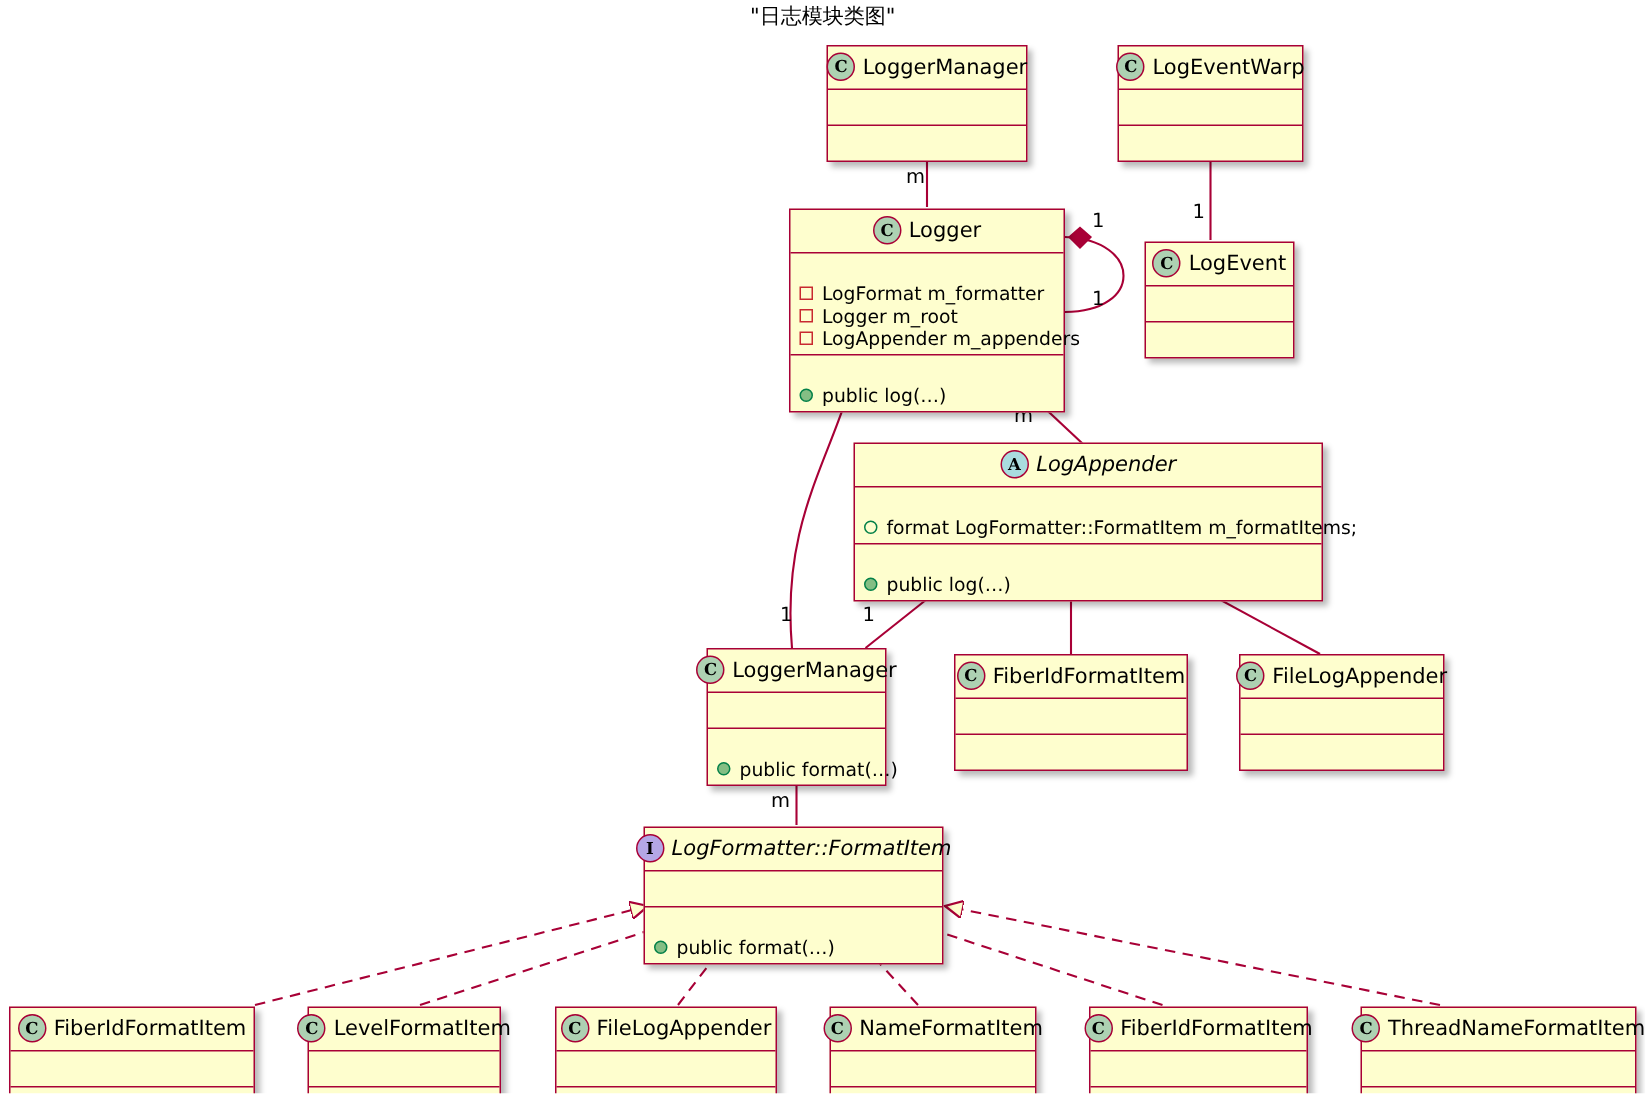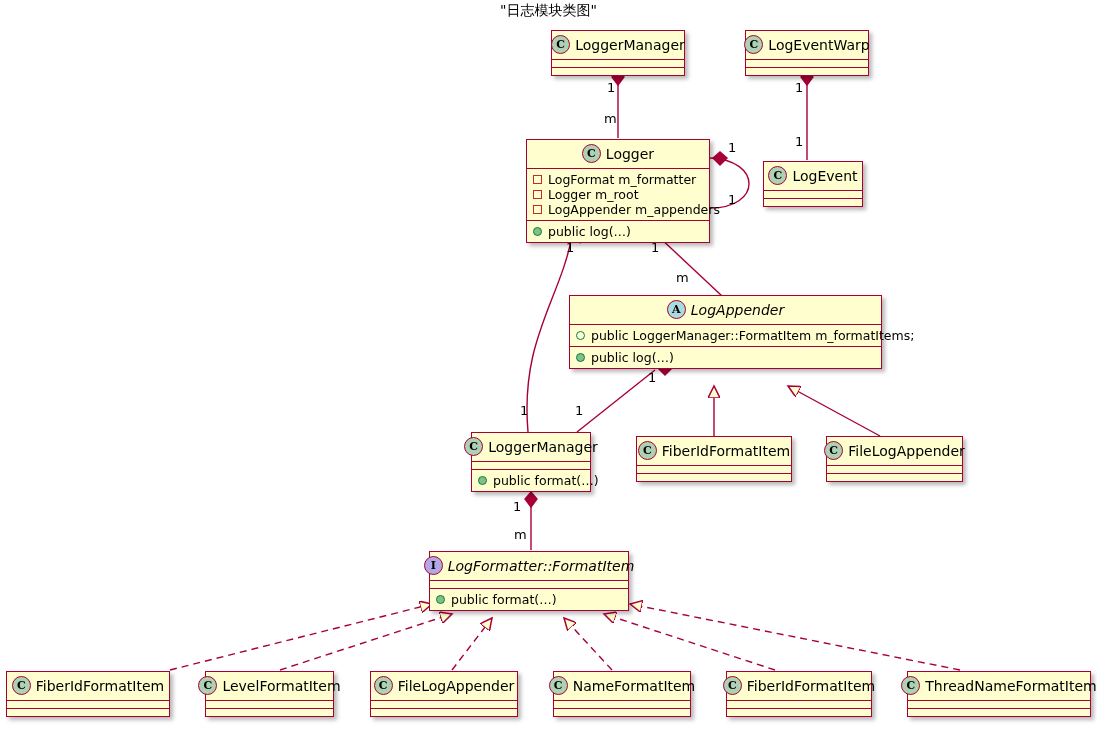--- a/index.html
+++ b/index.html
@@ -49,20 +49,21 @@
     gap: 5px;
     padding: 4px 7px 5px 7px;
     white-space: nowrap;
   }
   .cls .sep {
     height: 0;
     border-top: 1.5px solid #A80036;
   }
   .cls .sect {
     padding: 3px 6px 3px 6px;
+    margin-top: 16px;
   }
   .cls .sect.empty {
     height: 7px;
     padding: 0;
   }
   .cls .row {
     display: flex;
     align-items: center;
     gap: 6px;
     white-space: nowrap;
@@ -258,21 +259,21 @@
 
   <div class="cls" style="left:569px; top:295px; width:313px;">
     <div class="hdr">
       <span class="badge ab">A</span>
       <span class="name ital">LogAppender</span>
     </div>
     <div class="sep"></div>
     <div class="sect">
       <div class="row">
         <span class="vis pub-field"></span>
-        <span class="member-text">public LoggerManager::FormatItem m_formatItems;</span>
+        <span class="member-text">format LogFormatter::FormatItem m_formatItems;</span>
       </div>
     </div>
     <div class="sep"></div>
     <div class="sect">
       <div class="row">
         <span class="vis pub-method"></span>
         <span class="member-text">public log(…)</span>
       </div>
     </div>
   </div>

